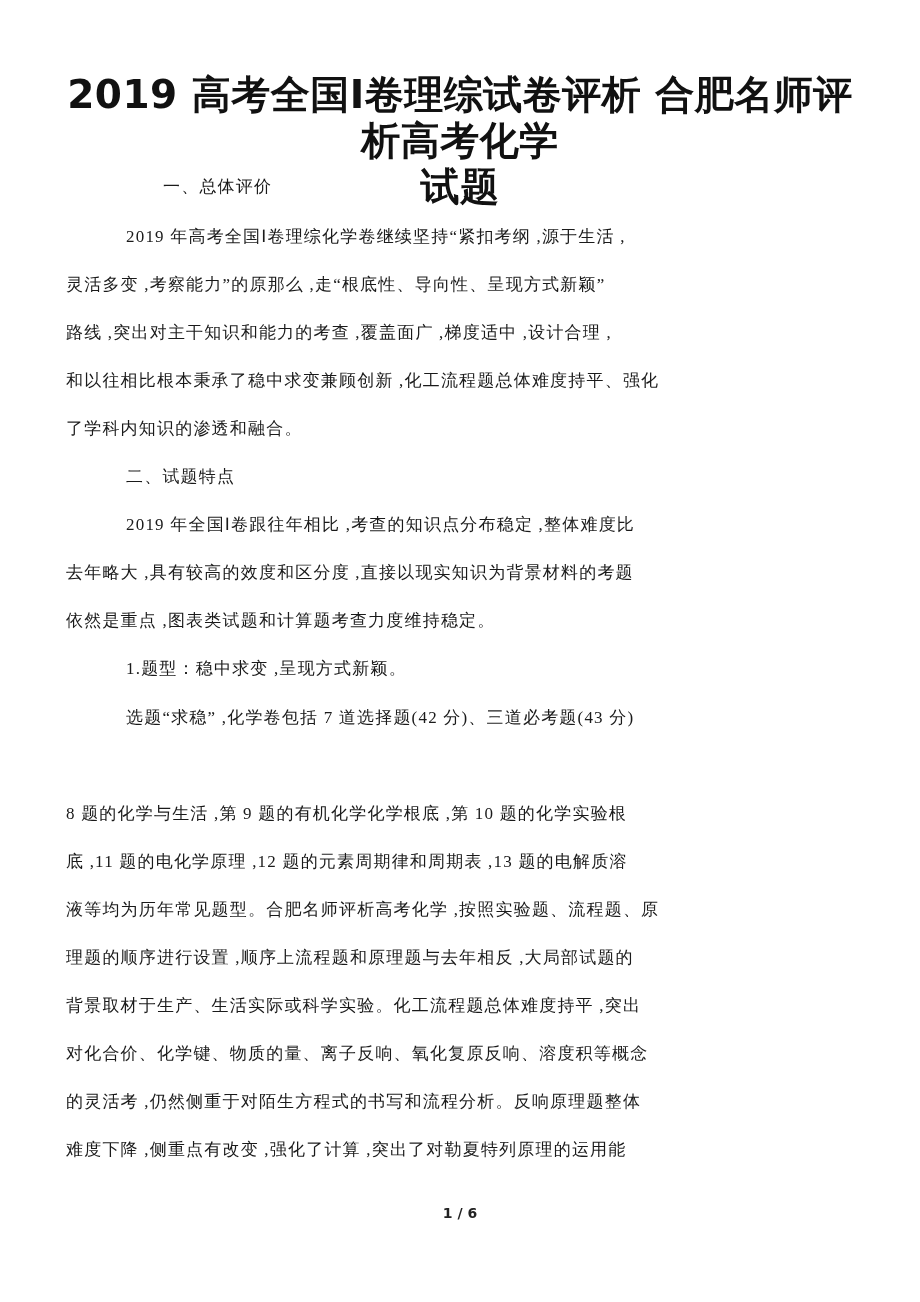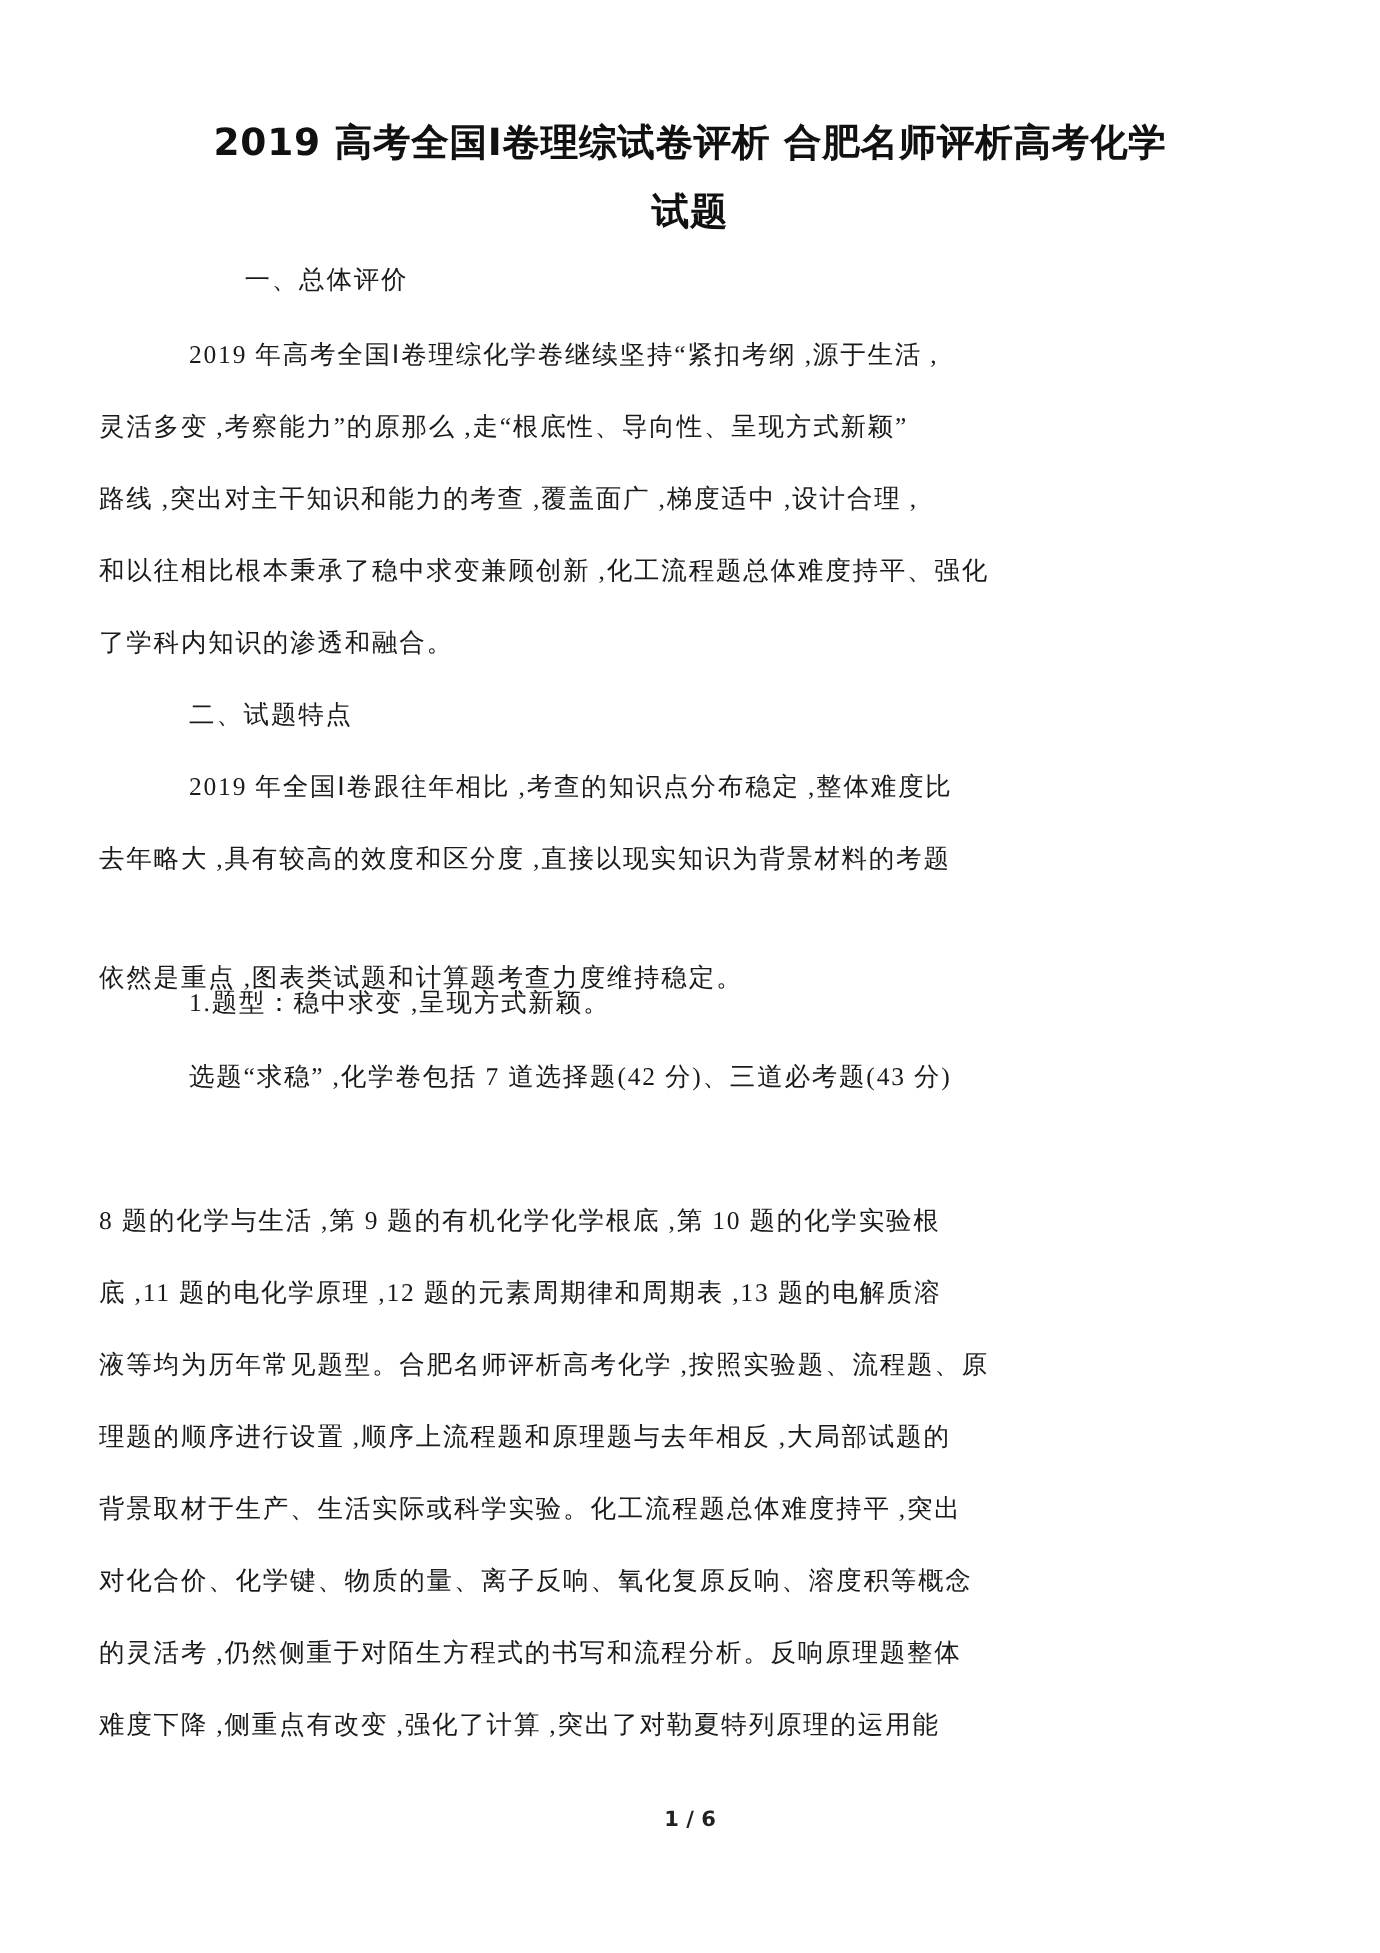--- a/index.html
+++ b/index.html
@@ -2,21 +2,21 @@
 <html><head>
 <meta charset="utf-8">
 <style>
   html, body { margin: 0; padding: 0; background: #ffffff; }
   body { width: 920px; height: 1302px; position: relative; overflow: hidden; color: #111; }
   .page { position: absolute; left: 0; top: 0; width: 920px; height: 1302px; background: #fff; }
   .title {
     position: absolute; left: 60px; top: 72px; width: 800px;
     text-align: center;
     font-family: "DejaVu Sans", "Liberation Sans", sans-serif;
-    font-weight: bold; font-size: 25px; line-height: 46px; letter-spacing: 0.5px;
+    font-weight: bold; font-size: 39px; line-height: 46px; letter-spacing: 0.5px;
   }
   .line {
     position: absolute; left: 66px;
     font-family: Liberation Serif, serif;
     font-size: 17px; line-height: 30px; white-space: nowrap; color: #1a1a1a;
     letter-spacing: 1.2px;
   }
   .ind1 { left: 126px; }
   .ind2 { left: 163px; }
   .footer {
@@ -36,21 +36,21 @@
   <div class="line ind2" style="top:172px">一、总体评价</div>
   <div class="line ind1" style="top:222px">2019 年高考全国Ⅰ卷理综化学卷继续坚持“紧扣考纲 ,源于生活 ,</div>
   <div class="line" style="top:270px">灵活多变 ,考察能力”的原那么 ,走“根底性、导向性、呈现方式新颖”</div>
   <div class="line" style="top:318px">路线 ,突出对主干知识和能力的考查 ,覆盖面广 ,梯度适中 ,设计合理 ,</div>
   <div class="line" style="top:366px">和以往相比根本秉承了稳中求变兼顾创新 ,化工流程题总体难度持平、强化</div>
   <div class="line" style="top:414px">了学科内知识的渗透和融合。</div>
 
   <div class="line ind1" style="top:462px">二、试题特点</div>
   <div class="line ind1" style="top:510px">2019 年全国Ⅰ卷跟往年相比 ,考查的知识点分布稳定 ,整体难度比</div>
   <div class="line" style="top:558px">去年略大 ,具有较高的效度和区分度 ,直接以现实知识为背景材料的考题</div>
-  <div class="line" style="top:637px">依然是重点 ,图表类试题和计算题考查力度维持稳定。</div>
+  <div class="line" style="top:606px">依然是重点 ,图表类试题和计算题考查力度维持稳定。</div>
 
   <div class="line ind1" style="top:654px">1.题型：稳中求变 ,呈现方式新颖。</div>
   <div class="line ind1" style="top:703px">选题“求稳” ,化学卷包括 7 道选择题(42 分)、三道必考题(43 分)</div>
   <div class="line" style="top:799px">8 题的化学与生活 ,第 9 题的有机化学化学根底 ,第 10 题的化学实验根</div>
   <div class="line" style="top:847px">底 ,11 题的电化学原理 ,12 题的元素周期律和周期表 ,13 题的电解质溶</div>
   <div class="line" style="top:895px">液等均为历年常见题型。合肥名师评析高考化学 ,按照实验题、流程题、原</div>
   <div class="line" style="top:943px">理题的顺序进行设置 ,顺序上流程题和原理题与去年相反 ,大局部试题的</div>
   <div class="line" style="top:991px">背景取材于生产、生活实际或科学实验。化工流程题总体难度持平 ,突出</div>
   <div class="line" style="top:1039px">对化合价、化学键、物质的量、离子反响、氧化复原反响、溶度积等概念</div>
   <div class="line" style="top:1087px">的灵活考 ,仍然侧重于对陌生方程式的书写和流程分析。反响原理题整体</div>

